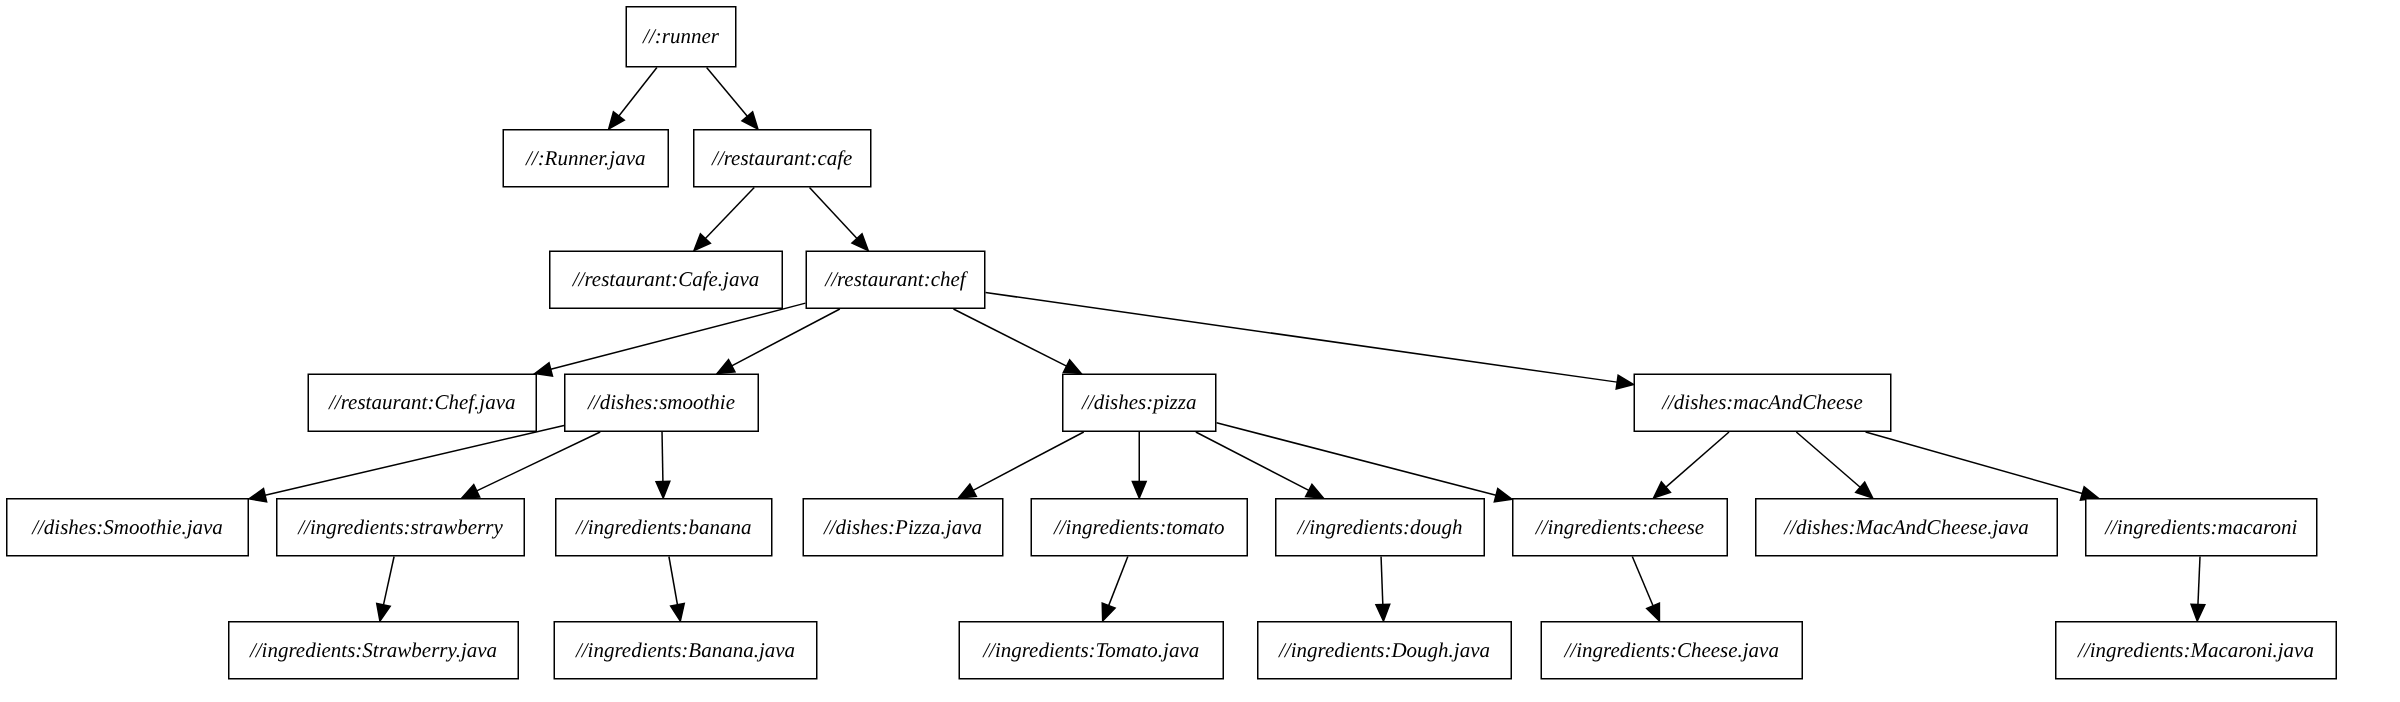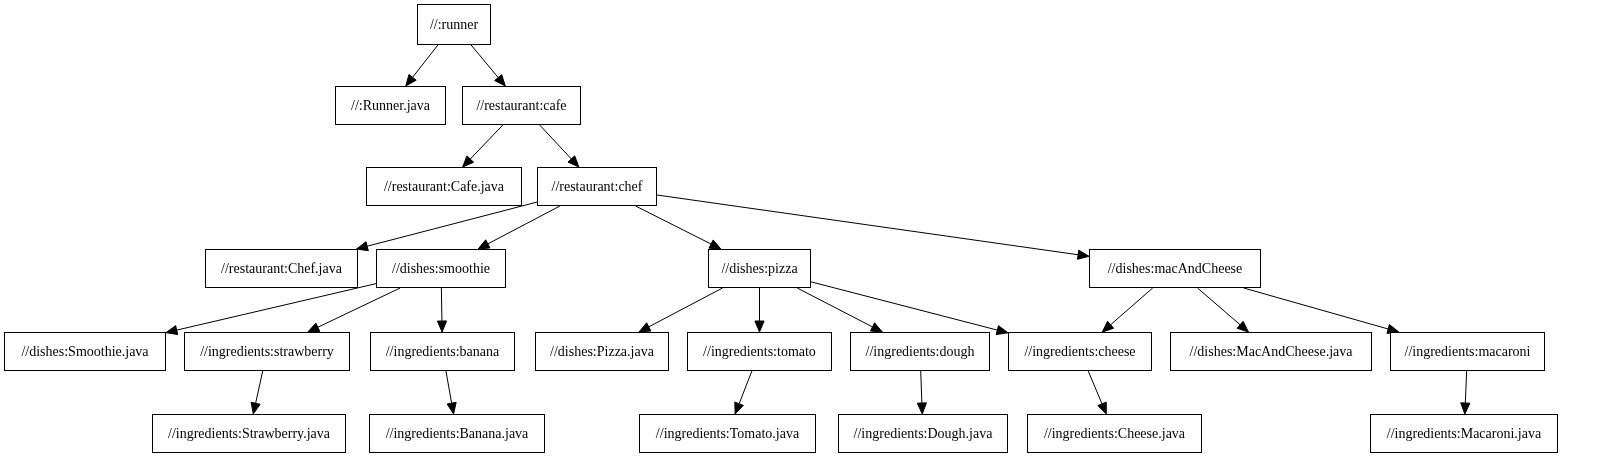--- a/index.html
+++ b/index.html
@@ -10,20 +10,21 @@
   body {
     width: 1600px;
     height: 468px;
     overflow: hidden;
     font-family: "Liberation Serif", "DejaVu Serif", serif;
   }
   #graph-root {
     position: relative;
     width: 1600px;
     height: 468px;
+    font-style: italic;
   }
   svg#dep-graph {
     display: block;
     width: 1600px;
     height: 468px;
     background: #ffffff;
   }
   .node-box {
     fill: #ffffff;
     stroke: #000000;

